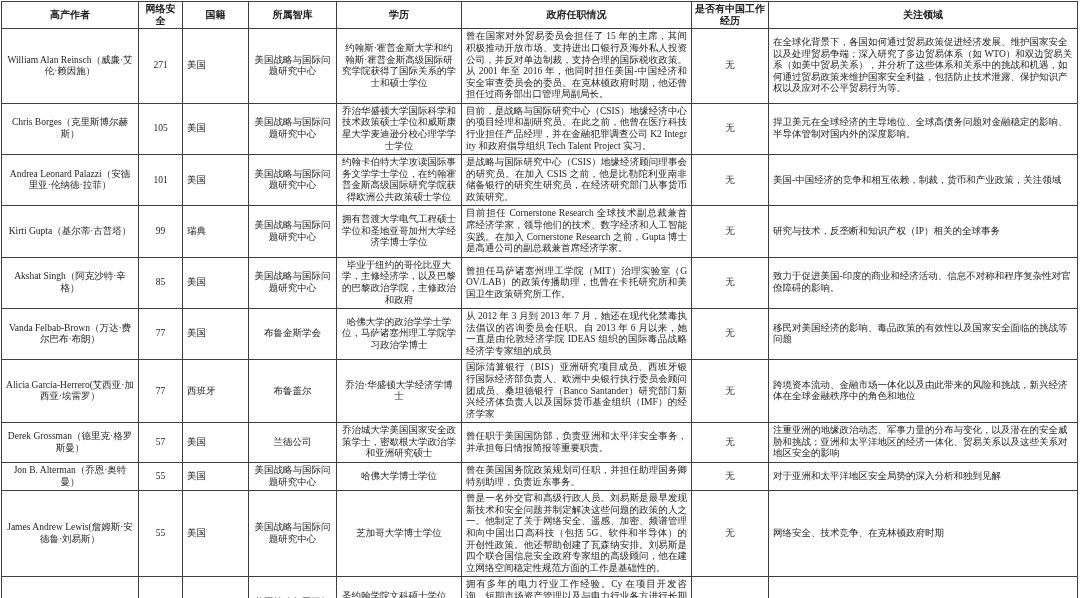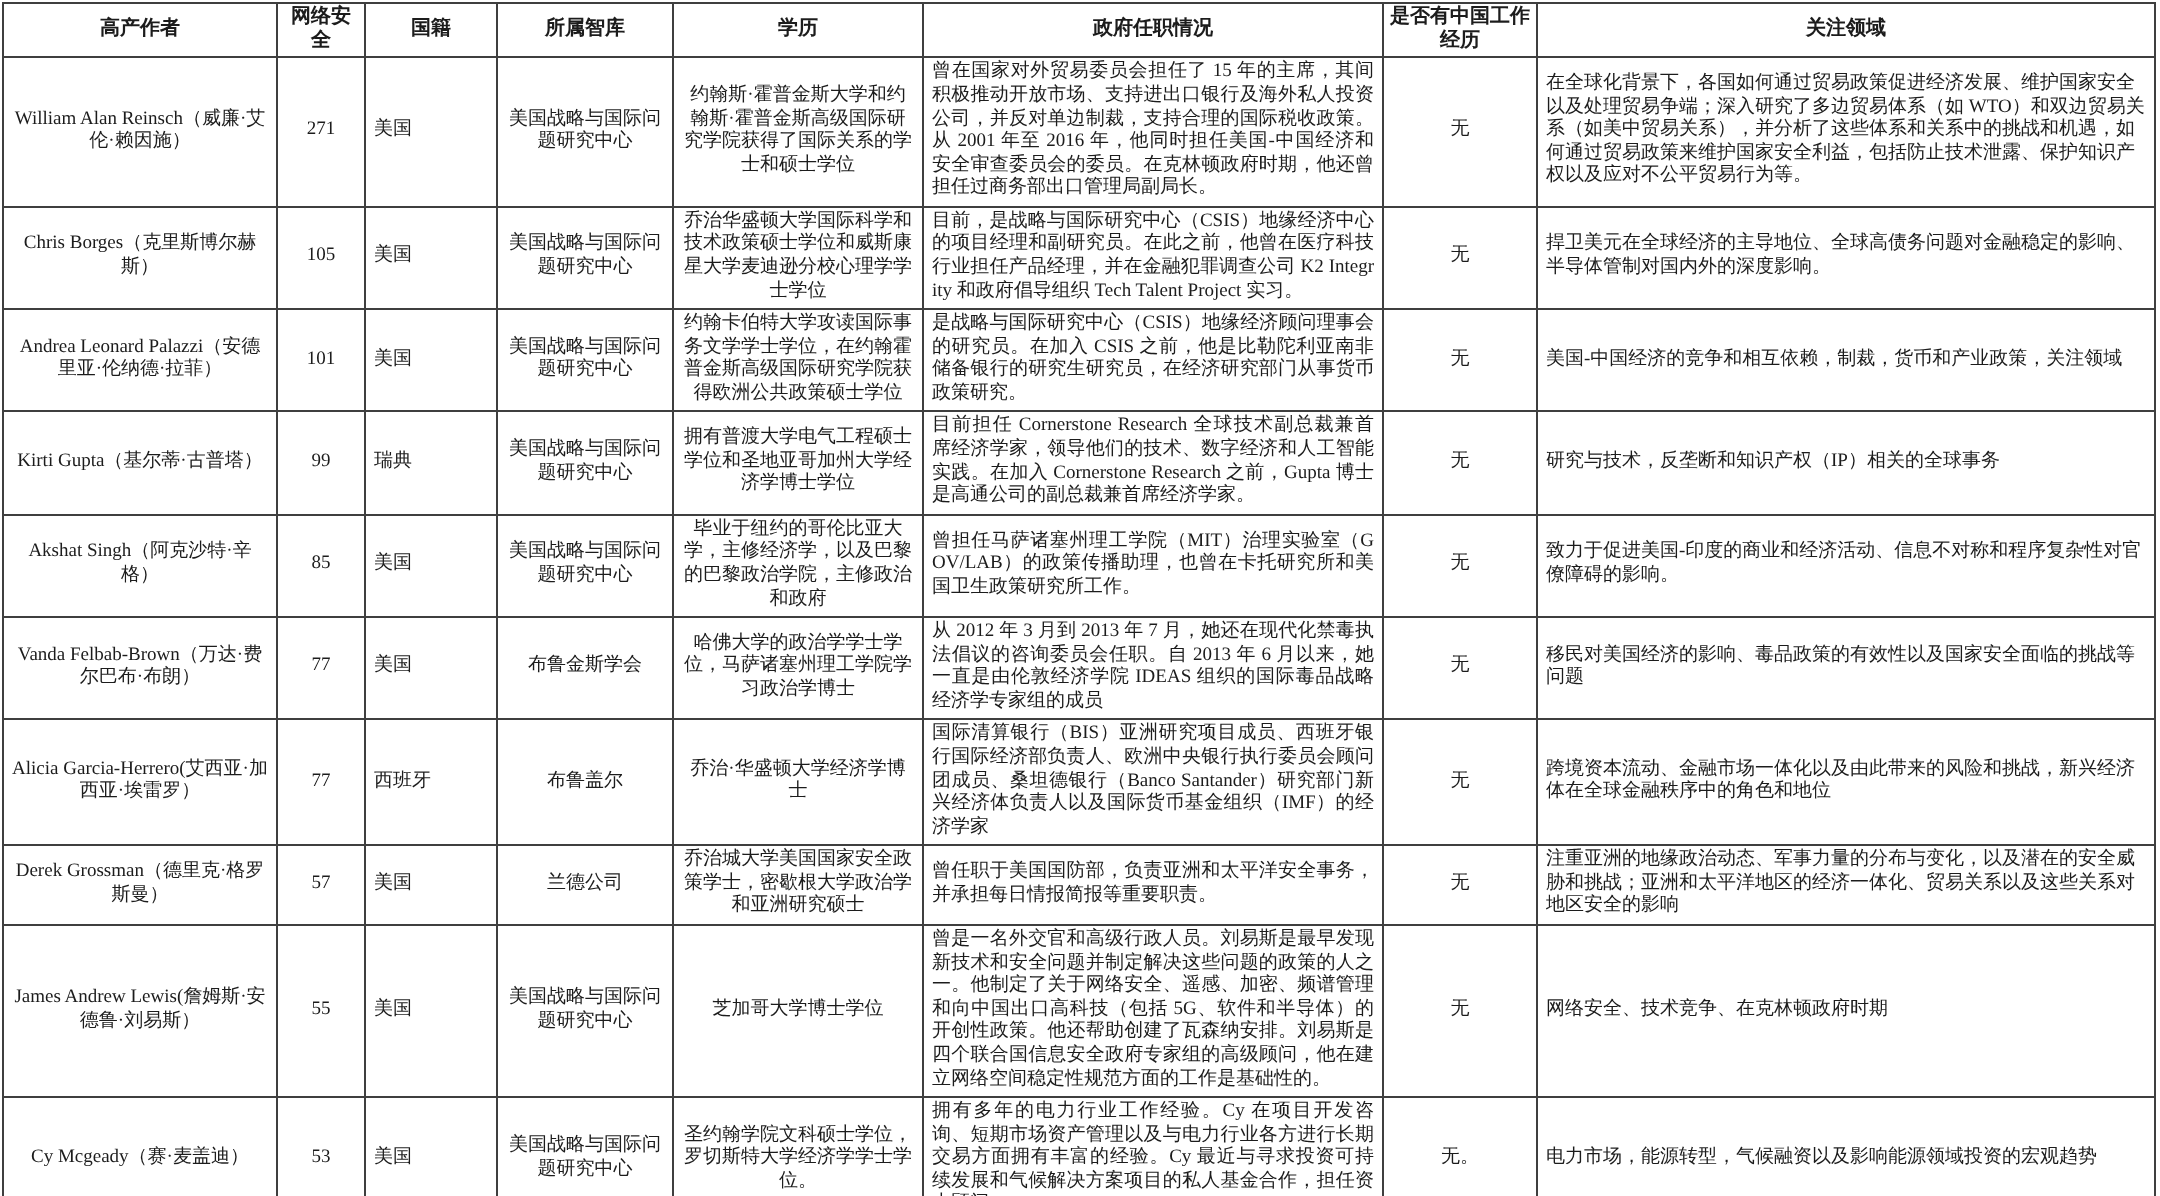--- a/index.html
+++ b/index.html
@@ -153,20 +153,30 @@
           <td class="c-author">Derek Grossman（德里克·格罗斯曼）</td>
           <td class="c-count">57</td>
           <td class="c-nat">美国</td>
           <td class="c-tank">兰德公司</td>
           <td class="c-edu">乔治城大学美国国家安全政策学士，密歇根大学政治学和亚洲研究硕士</td>
           <td class="c-gov">曾任职于美国国防部，负责亚洲和太平洋安全事务，并承担每日情报简报等重要职责。</td>
           <td class="c-china">无</td>
           <td class="c-focus">注重亚洲的地缘政治动态、军事力量的分布与变化，以及潜在的安全威胁和挑战；亚洲和太平洋地区的经济一体化、贸易关系以及这些关系对地区安全的影响</td>
         </tr>
         <tr>
+          <td class="c-author">Jon B. Alterman（乔恩·奥特曼）</td>
+          <td class="c-count">55</td>
+          <td class="c-nat">美国</td>
+          <td class="c-tank">美国战略与国际问题研究中心</td>
+          <td class="c-edu">哈佛大学博士学位</td>
+          <td class="c-gov">曾在美国国务院政策规划司任职，并担任助理国务卿特别助理，负责近东事务。</td>
+          <td class="c-china">无</td>
+          <td class="c-focus">对于亚洲和太平洋地区安全局势的深入分析和独到见解</td>
+        </tr>
+        <tr>
           <td class="c-author">James Andrew Lewis(詹姆斯·安德鲁·刘易斯）</td>
           <td class="c-count">55</td>
           <td class="c-nat">美国</td>
           <td class="c-tank">美国战略与国际问题研究中心</td>
           <td class="c-edu">芝加哥大学博士学位</td>
           <td class="c-gov">曾是一名外交官和高级行政人员。刘易斯是最早发现新技术和安全问题并制定解决这些问题的政策的人之一。他制定了关于网络安全、遥感、加密、频谱管理和向中国出口高科技（包括 5G、软件和半导体）的开创性政策。他还帮助创建了瓦森纳安排。刘易斯是四个联合国信息安全政府专家组的高级顾问，他在建立网络空间稳定性规范方面的工作是基础性的。</td>
           <td class="c-china">无</td>
           <td class="c-focus">网络安全、技术竞争、在克林顿政府时期</td>
         </tr>
         <tr>

